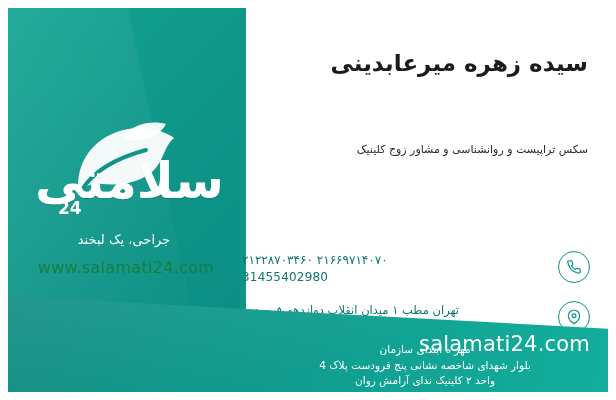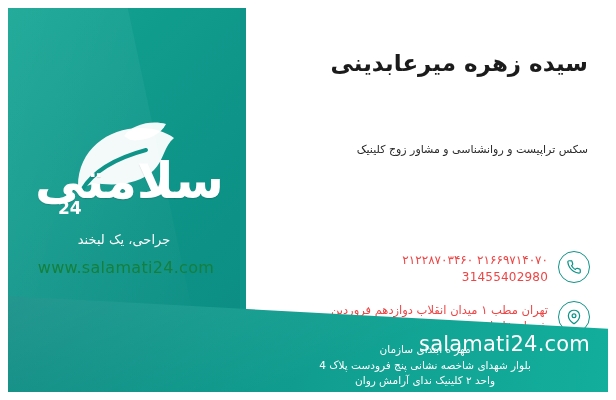--- a/index.html
+++ b/index.html
@@ -210,24 +210,24 @@
     flex: 0 0 30px;
     border: 1.6px solid #0e9488;
     border-radius: 50%;
     margin-left: 10px;
     position: relative;
     color: #0e9488;
   }
   .ico svg { position: absolute; left: 50%; top: 50%; transform: translate(-50%,-50%); }
   .row-text {
     flex: 1 1 auto;
-    text-align: right;
+    text-align: left;
     direction: rtl;
     font-size: 11.5px;
-    color: #ef4444;
+    color: #0f766e;
     line-height: 1.45;
     padding-top: 1px;
   }
   .row-text .ln { display: block; }
 
   
   .phones { margin-bottom: 14px; }
   .phones .row-text { font-size: 12px; letter-spacing: 0.2px; }
 
   

